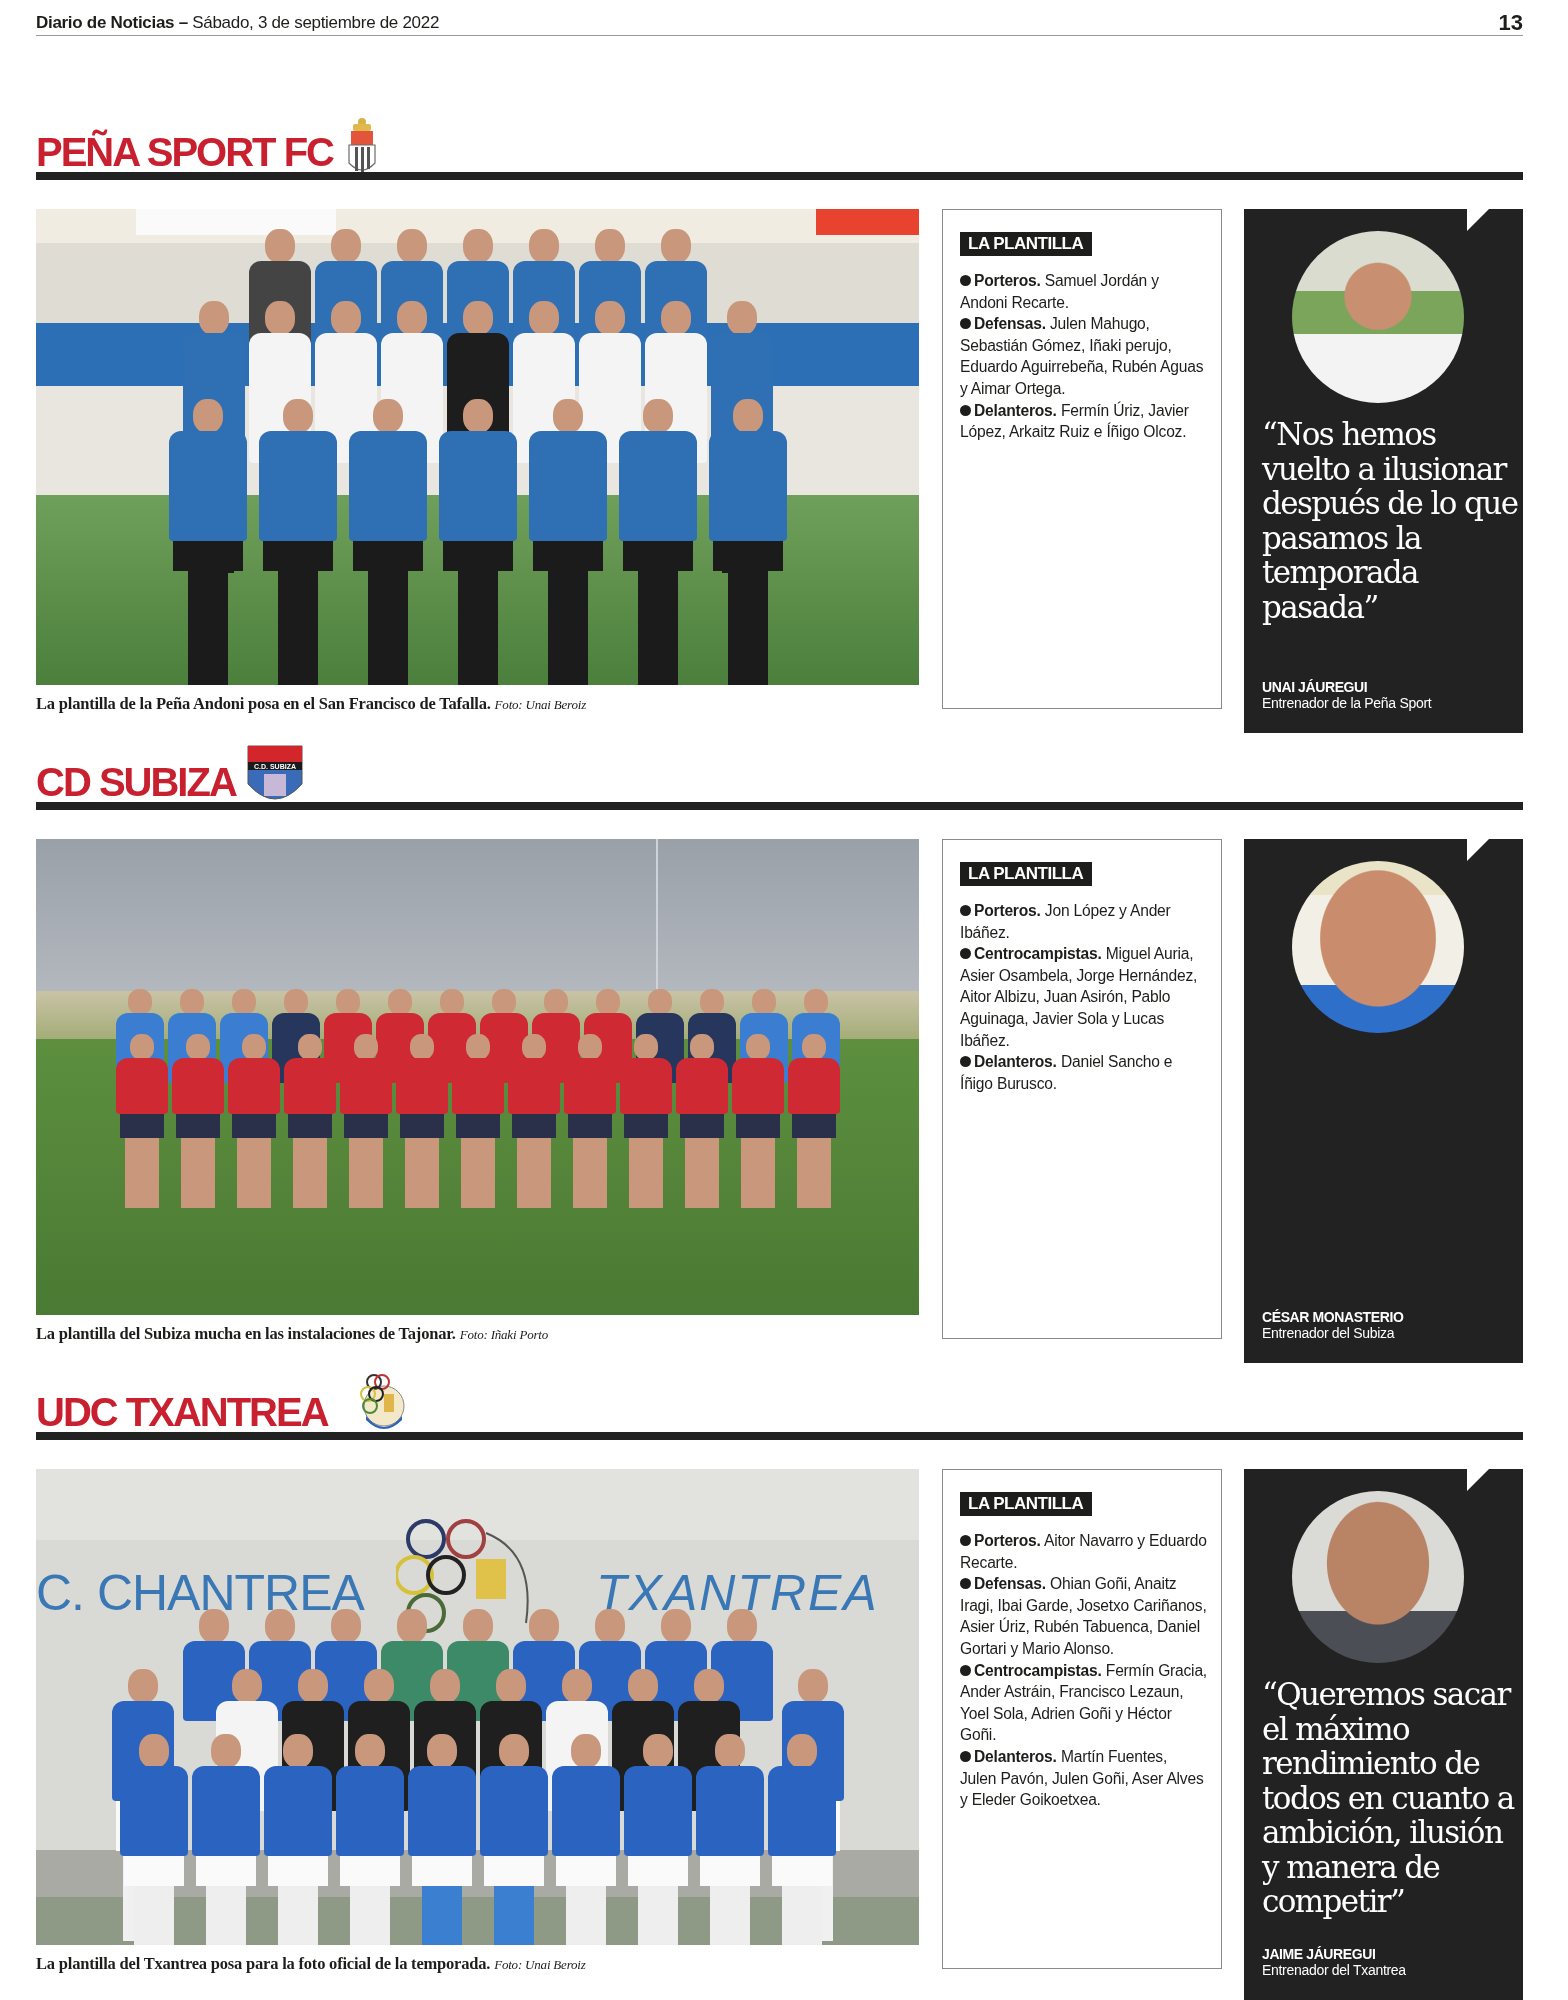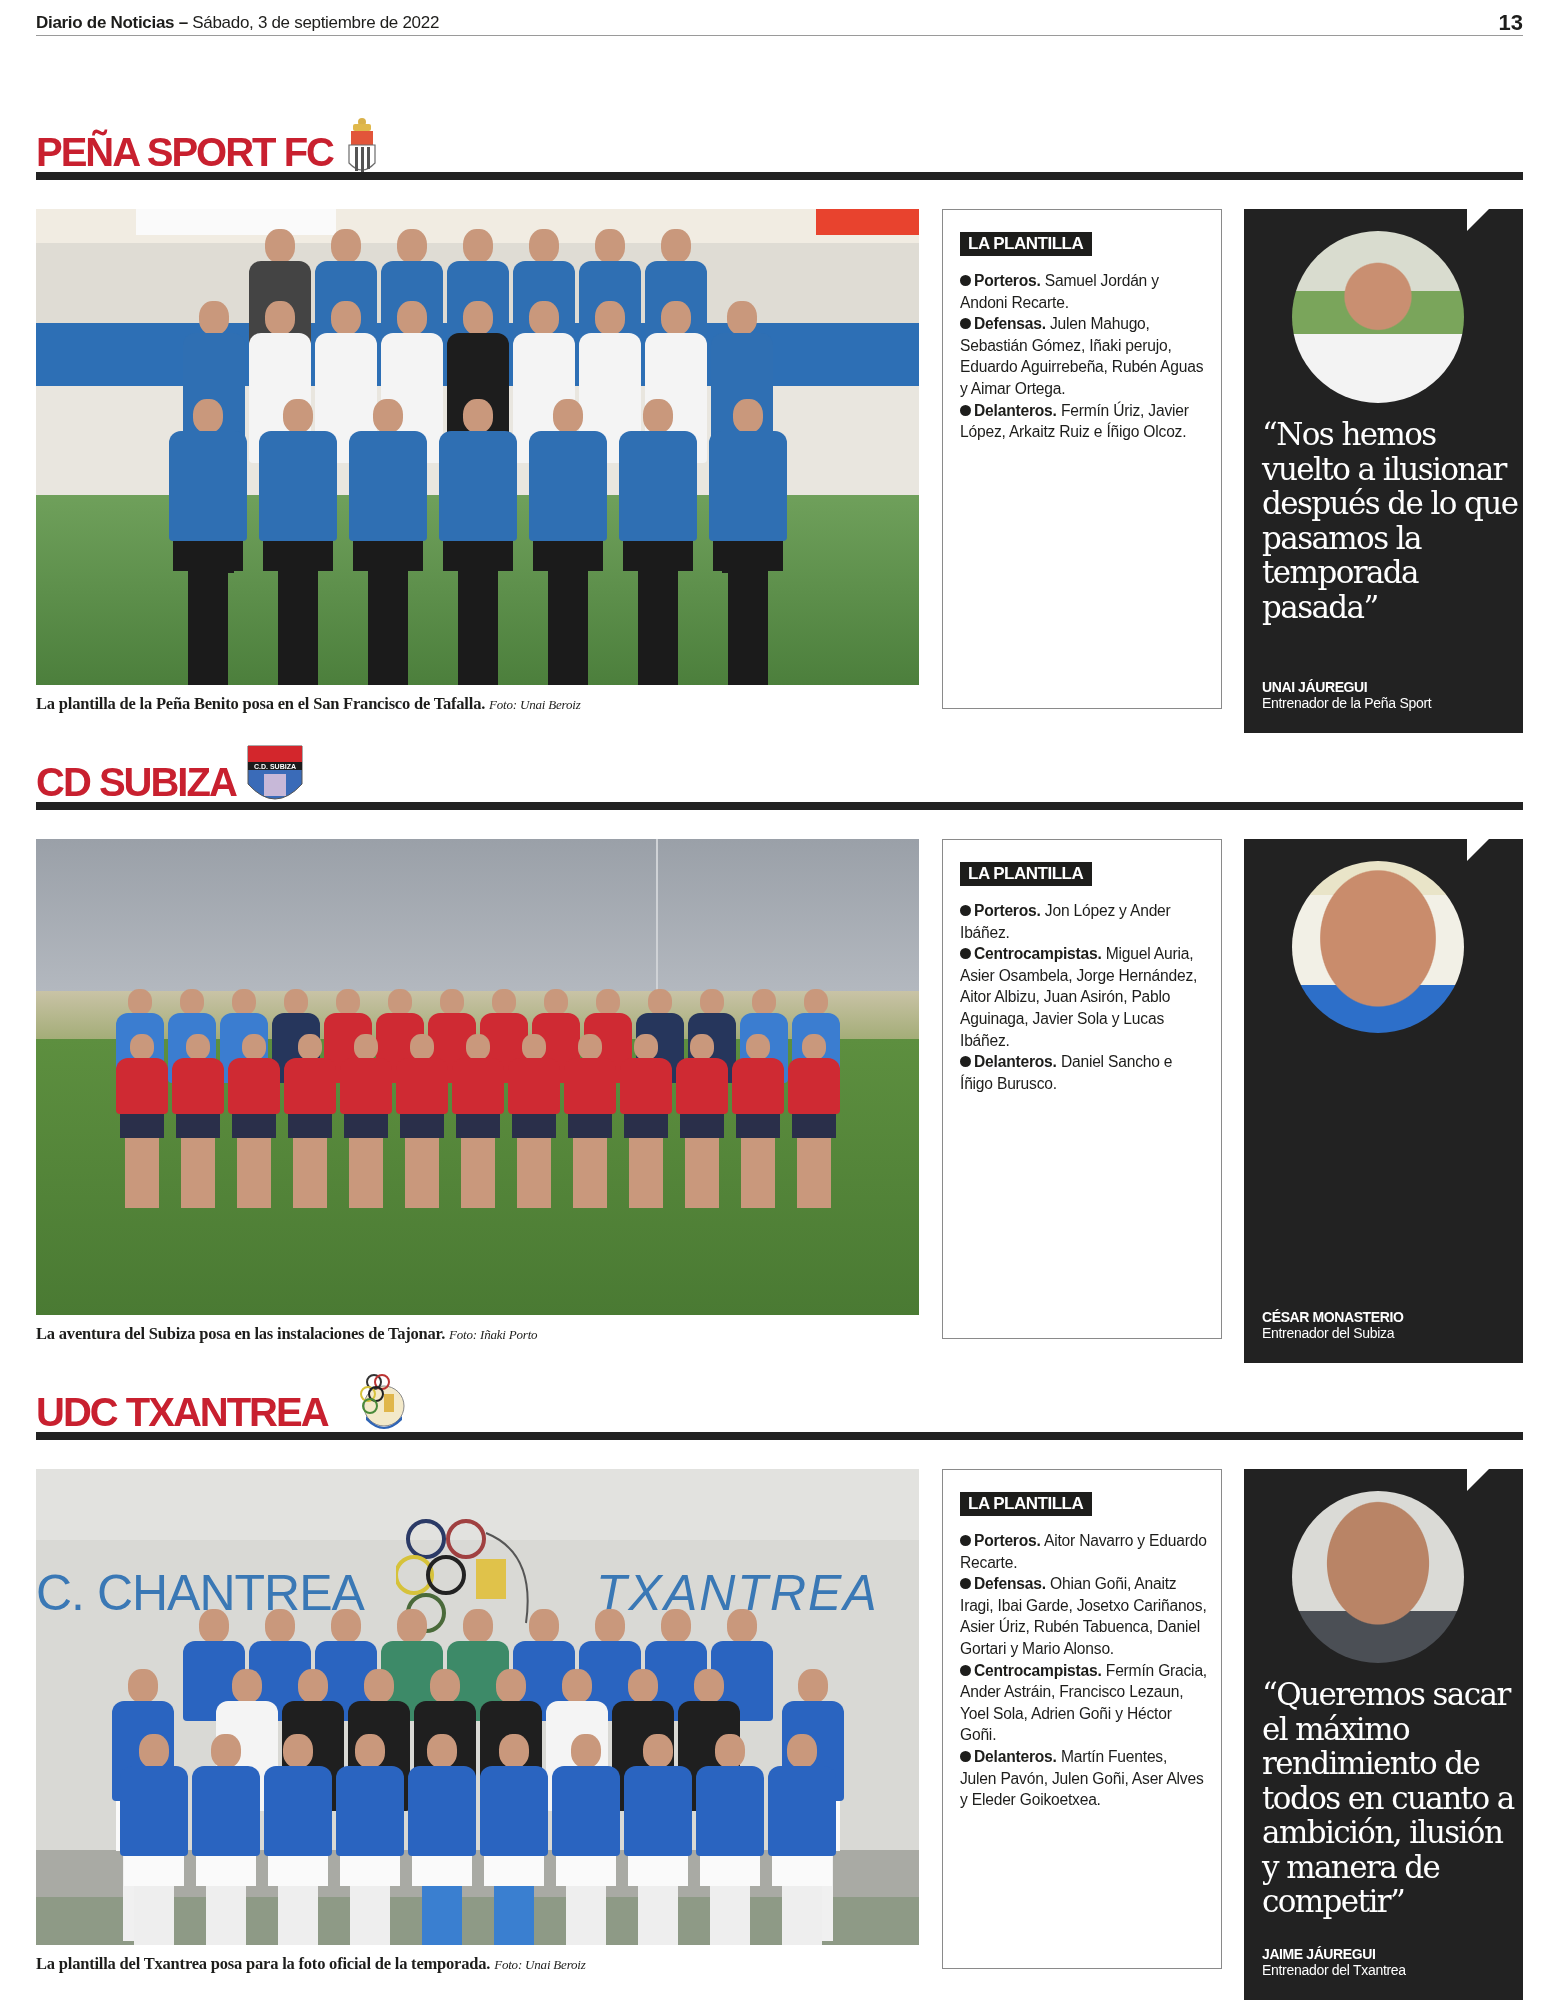--- a/index.html
+++ b/index.html
@@ -188,21 +188,21 @@
         </div>
       <div class="person" style="margin:0 6px;">
           <div class="head"></div>
           <div class="torso" style="width:78px;height:110px;background:#2f6fb3;"></div>
           <div class="shorts" style="width:70px;background:#1b1b1b;"></div>
           <div class="legs" style="height:120px;background:#1b1b1b;"></div>
         </div>
     </div>
   </div>
   <div class="caption">
-    <span>La plantilla de la Peña Benito posa en el San Francisco de Tafalla.</span>
+    <span>La plantilla de la Peña Andoni posa en el San Francisco de Tafalla.</span>
     <span class="credit">Foto: Unai Beroiz</span>
   </div>
 
   <div class="roster">
     <div class="tag">LA PLANTILLA</div>
     <div class="pos"><span class="dot"></span><b>Porteros.</b> <span>Samuel Jordán y Andoni Recarte.</span></div>
     <div class="pos"><span class="dot"></span><b>Defensas.</b> <span>Julen Mahugo, Sebastián Gómez, Iñaki perujo, Eduardo Aguirrebeña, Rubén Aguas y Aimar Ortega.</span></div>
     <div class="pos"><span class="dot"></span><b>Delanteros.</b> <span>Fermín Úriz, Javier López, Arkaitz Ruiz e Íñigo Olcoz.</span></div>
   </div>
 
@@ -368,21 +368,21 @@
         </div>
       <div class="person">
           <div class="head" style="width:24px;height:26px;"></div>
           <div class="torso" style="width:52px;height:56px;background:#cf2a33;"></div>
           <div class="shorts" style="width:44px;height:24px;background:#2a2f4a;"></div>
           <div class="legs" style="width:34px;height:70px;background:#c9987c;"></div>
         </div>
     </div>
   </div>
   <div class="caption">
-    <span>La aventura del Subiza posa en las instalaciones de Tajonar.</span>
+    <span>La plantilla del Subiza mucha en las instalaciones de Tajonar.</span>
     <span class="credit">Foto: Iñaki Porto</span>
   </div>
 
   <div class="roster">
     <div class="tag">LA PLANTILLA</div>
     <div class="pos"><span class="dot"></span><b>Porteros.</b> <span>Jon López y Ander Ibáñez.</span></div>
     <div class="pos"><span class="dot"></span><b>Centrocampistas.</b> <span>Miguel Auria, Asier Osambela, Jorge Hernández, Aitor Albizu, Juan Asirón, Pablo Aguinaga, Javier Sola y Lucas Ibáñez.</span></div>
     <div class="pos"><span class="dot"></span><b>Delanteros.</b> <span>Daniel Sancho e Íñigo Burusco.</span></div>
   </div>
 

